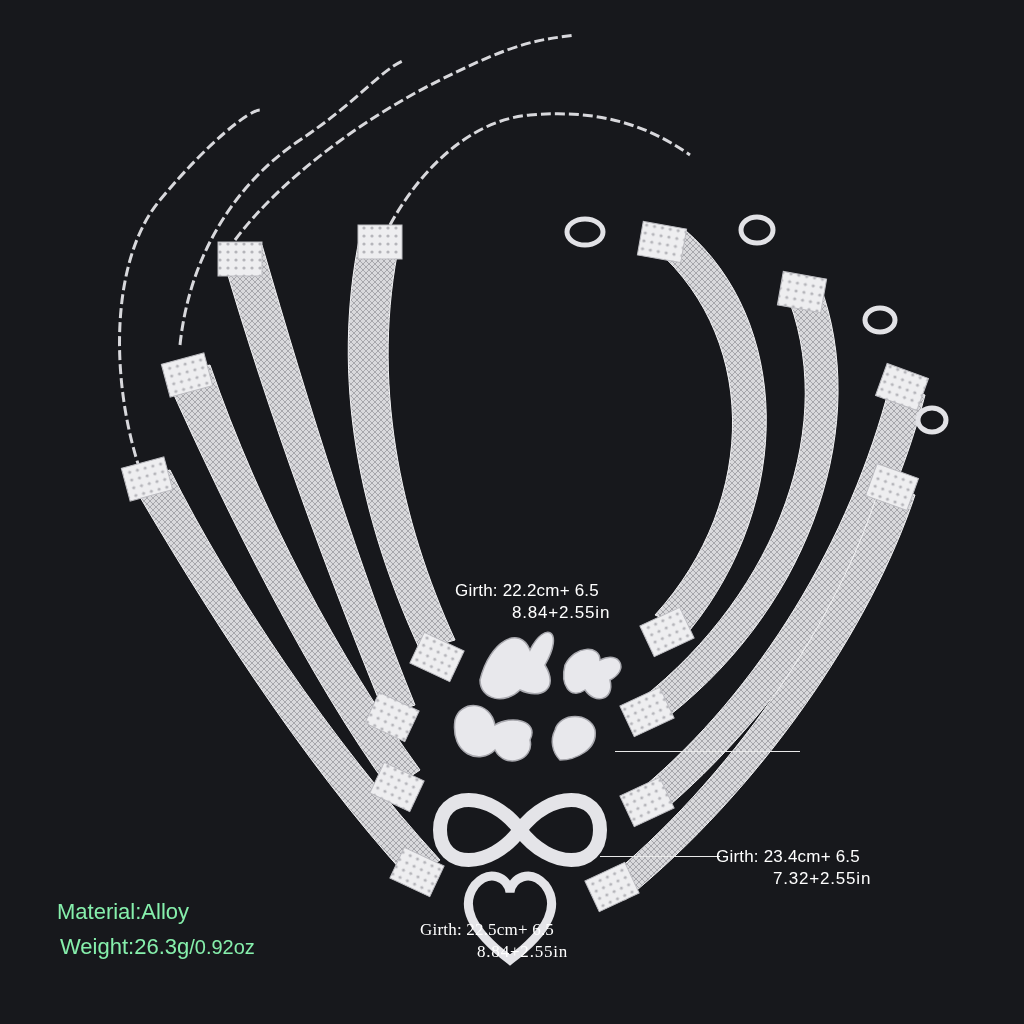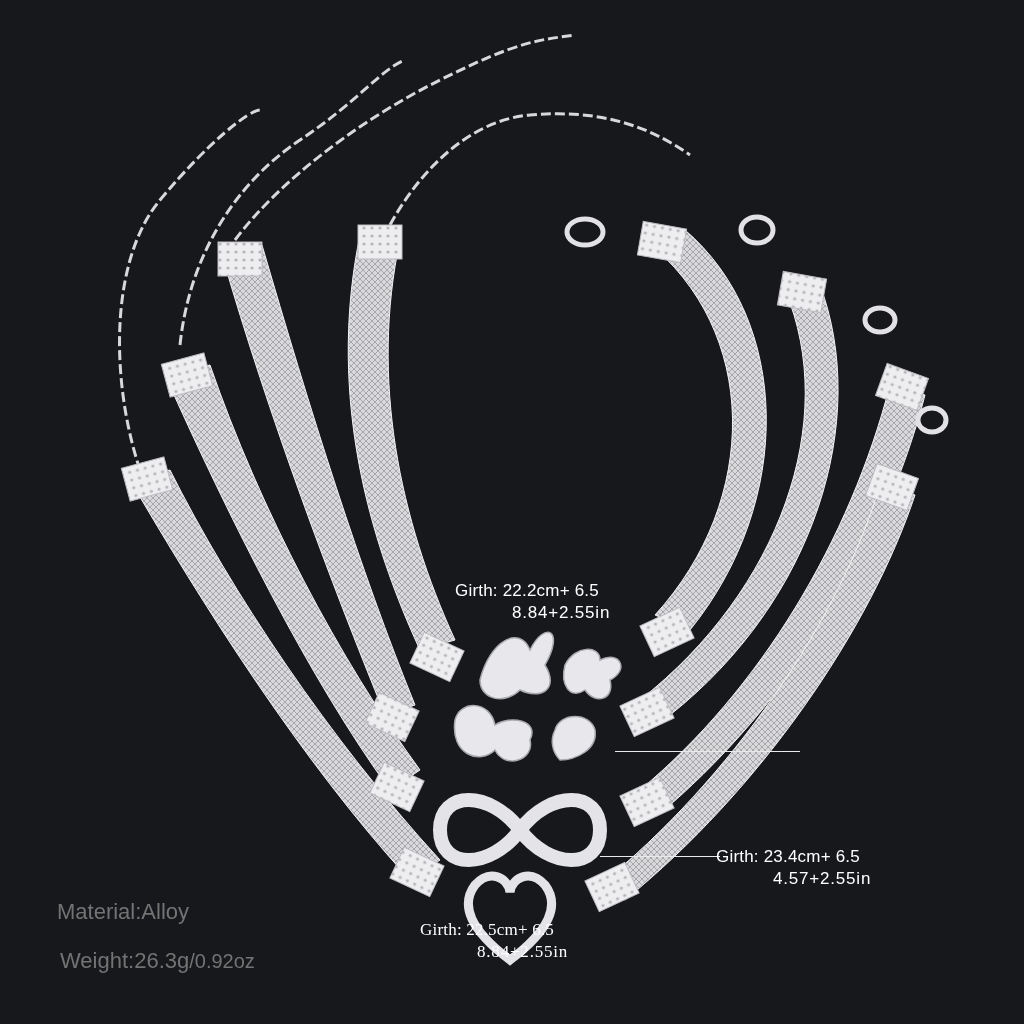--- a/index.html
+++ b/index.html
@@ -11,21 +11,21 @@
   }
   .stage { position: absolute; inset: 0; width: 1024px; height: 1024px; }
   svg.art { position: absolute; left: 0; top: 0; }
   .label {
     position: absolute; color: #ffffff; font-size: 17px; line-height: 22px;
     white-space: nowrap; letter-spacing: 0.2px;
   }
   .label .l2 { display: block; padding-left: 57px; letter-spacing: 0.8px; }
   .leader { position: absolute; height: 1px; background: #e9e9e9; }
   .spec {
-    position: absolute; left: 57px; color: #737373; font-size: 22px; line-height: 30px;
+    position: absolute; left: 57px; color: #86efac; font-size: 22px; line-height: 30px;
   }
   .spec .small { font-size: 20px; }
 </style>
 </head>
 <body>
 
 <div class="stage">
   <svg class="art" width="1024" height="1024" viewBox="0 0 1024 1024">
     <defs>
       <pattern id="mesh" width="6" height="6" patternUnits="userSpaceOnUse">
@@ -104,27 +104,27 @@
   <div class="label" style="left:455px; top:580px;">
     <span>Girth: 22.2cm+ 6.5</span>
     <span class="l2">8.84+2.55in</span>
   </div>
 
   <div class="leader" style="left:615px; top:751px; width:185px;"></div>
 
   <div class="leader" style="left:600px; top:856px; width:120px;"></div>
   <div class="label" style="left:716px; top:846px;">
     <span>Girth: 23.4cm+ 6.5</span>
-    <span class="l2">4.57+2.55in</span>
+    <span class="l2">7.32+2.55in</span>
   </div>
 
   <div class="label" style="left:420px; top:919px;font-family:Liberation Serif, serif;">
     <span>Girth: 22.5cm+ 6.5</span>
     <span class="l2">8.84+2.55in</span>
   </div>
 
   <div class="spec" style="top:897px;">
     <span>Material:Alloy</span>
   </div>
-  <div class="spec" style="top:932px; left:60px;margin-top:14px;">
+  <div class="spec" style="top:932px; left:60px;">
     <span>Weight:26.3g</span><span class="small">/0.92oz</span>
   </div>
 </div>
 
 </body></html>

